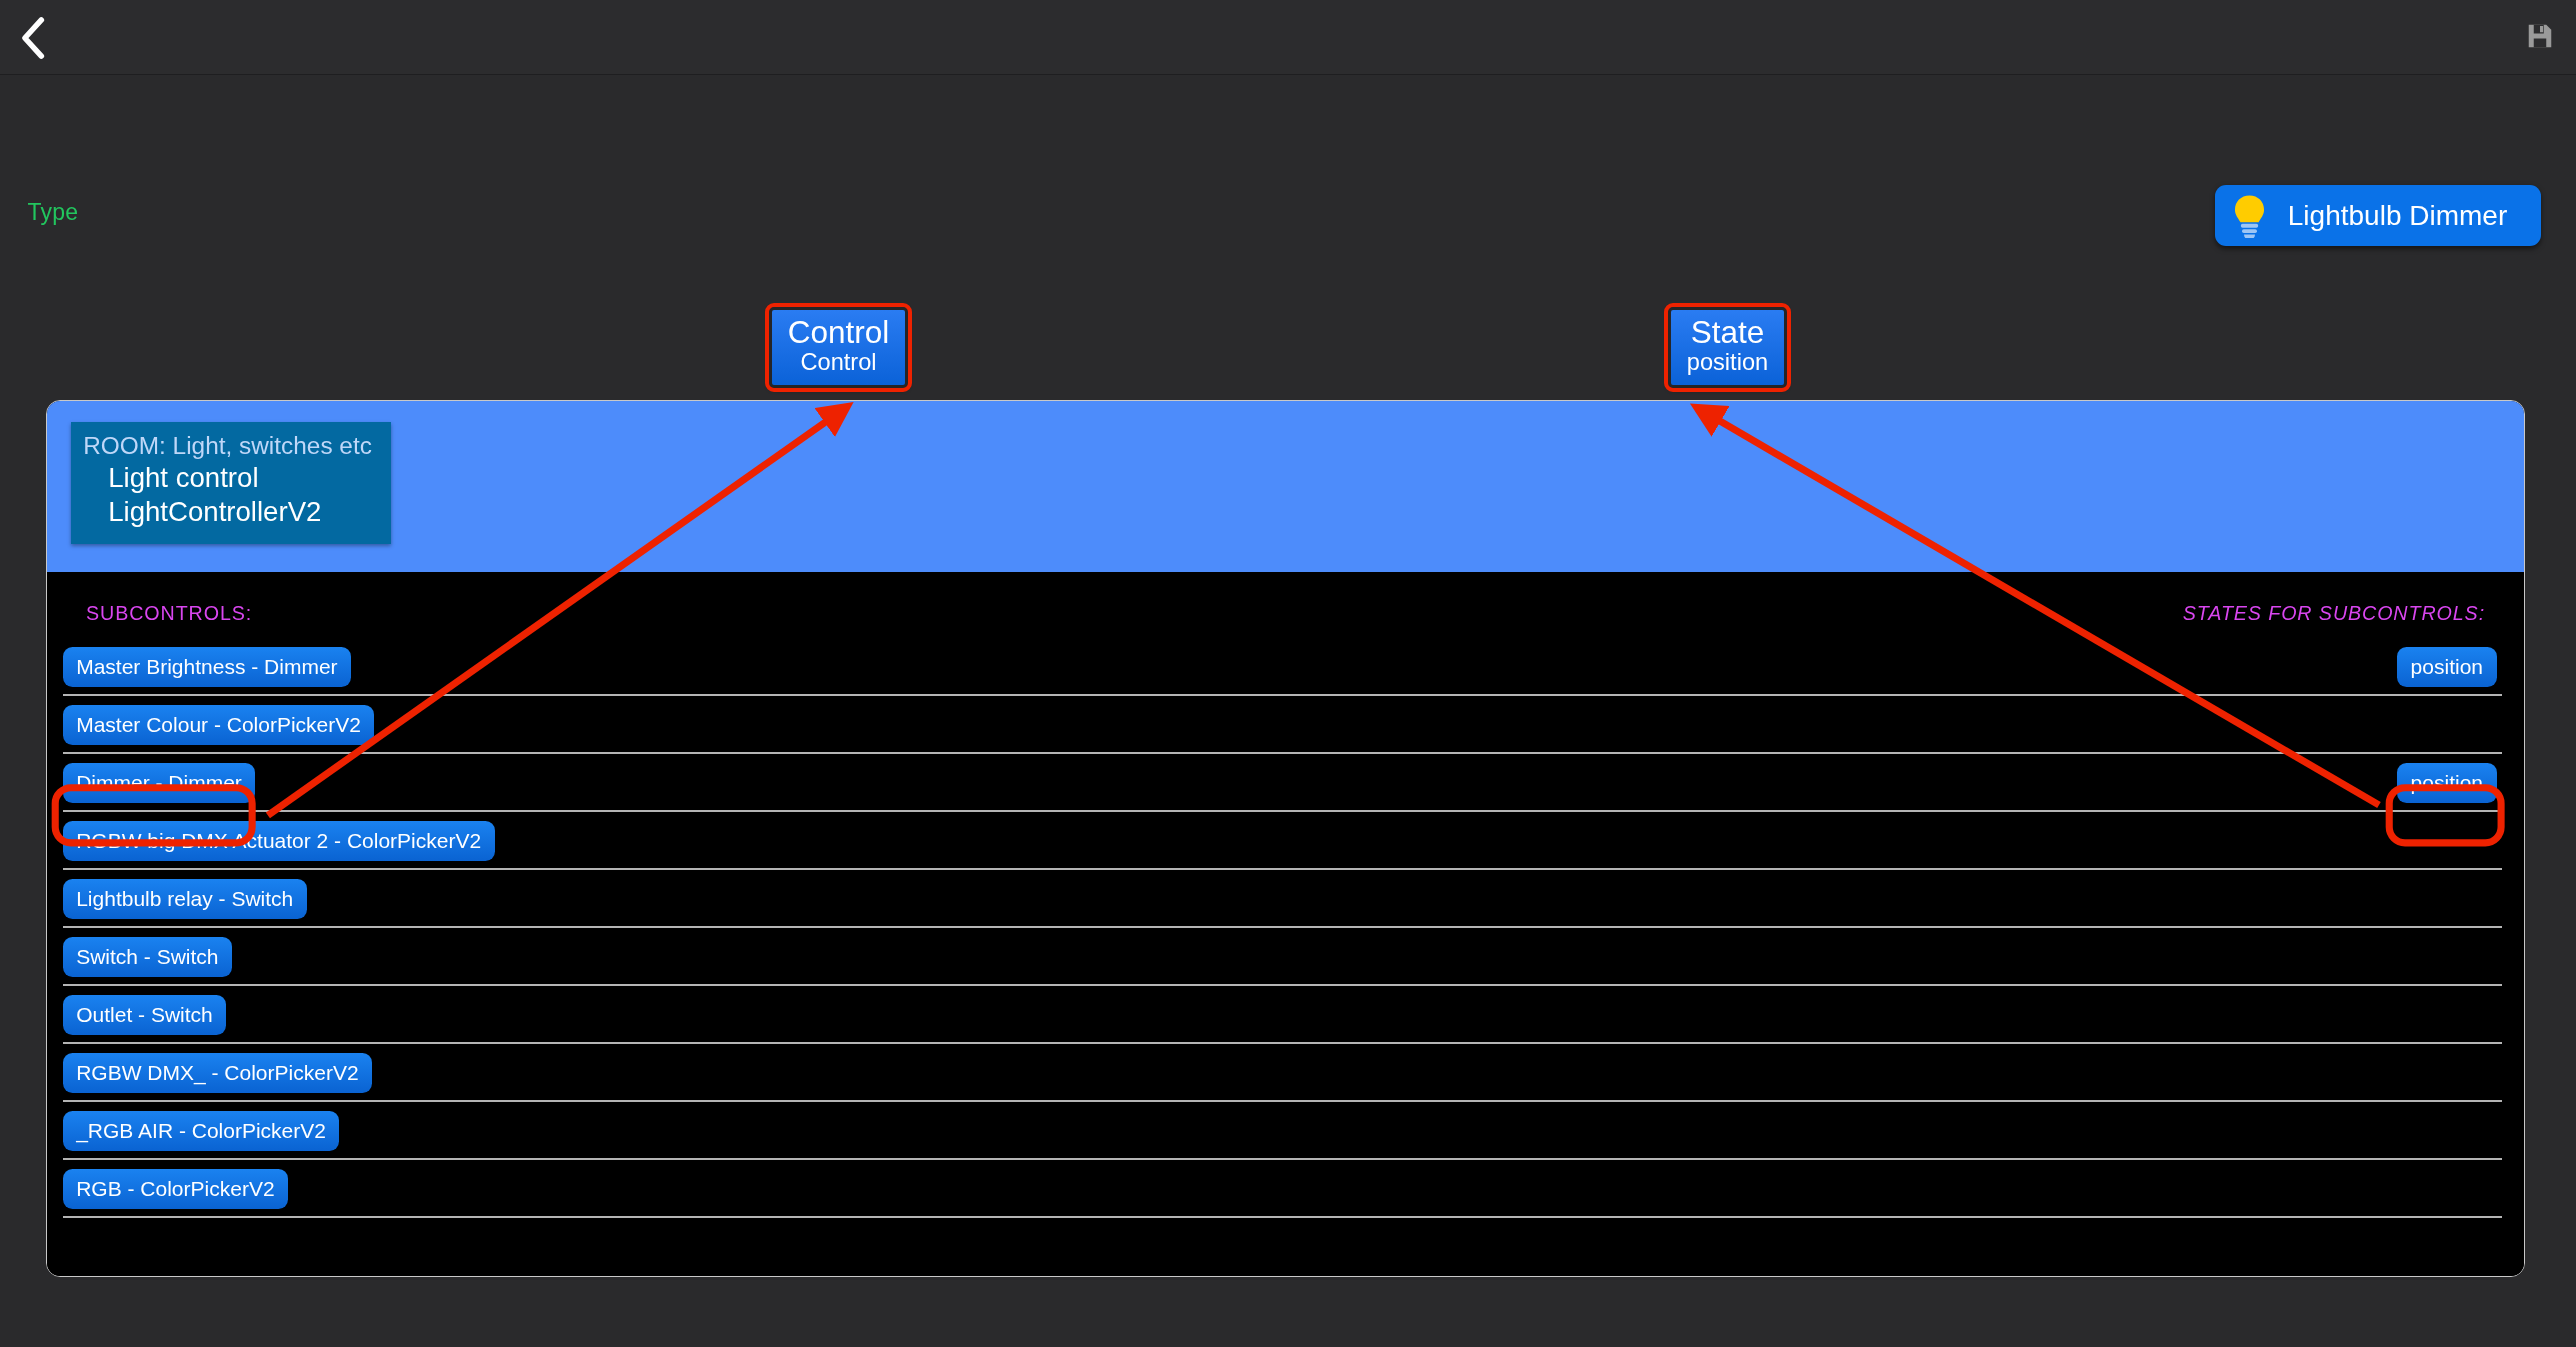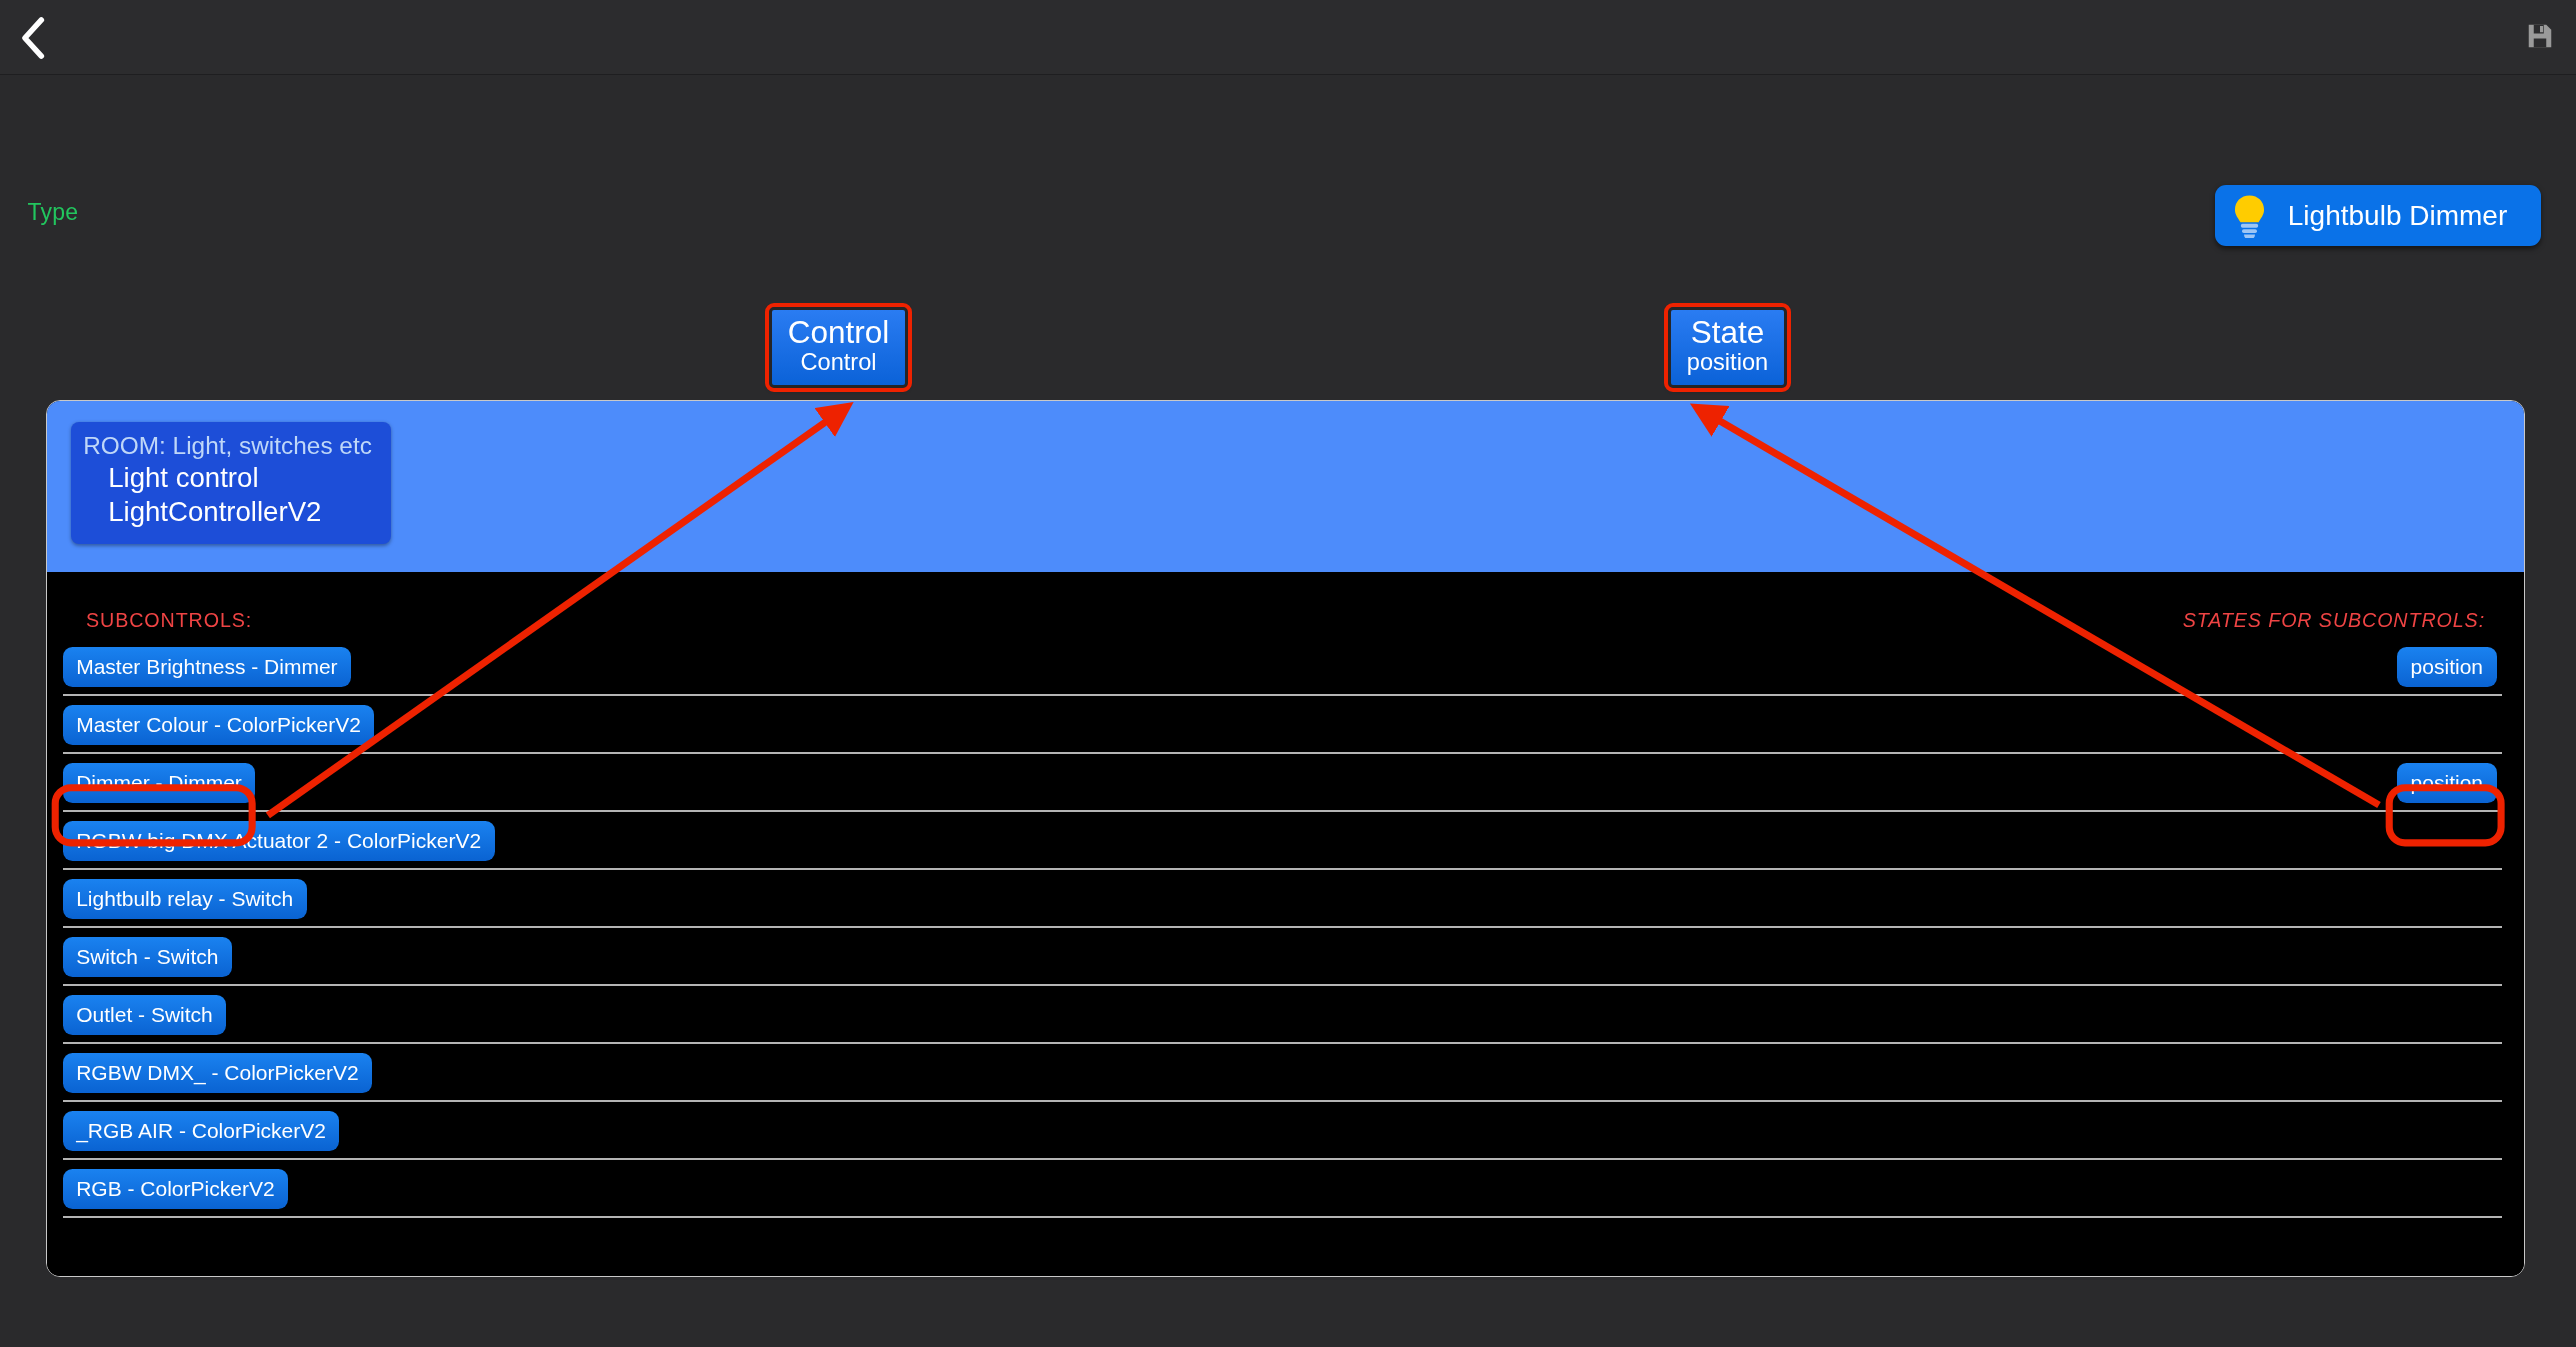--- a/index.html
+++ b/index.html
@@ -84,22 +84,22 @@
   }
   .card-header {
     position: relative;
     height: 171px;
     background: #4d8cfb;
     width: 100%;
   }
   .room-chip {
     position: absolute;
     left: 23.6px; top: 20.5px;
-    background: #1d4ed8;
-    border-radius: 8px;
+    background: #0369a1;
+    border-radius: 0;
     padding: 9.5px 19px 14px 12.6px;
     box-shadow: 0 1.6px 3.9px rgba(0,0,0,.35);
     cursor: pointer;
   }
   .room-line1 {
     font-size: 24.4px;
     color: #bfd7f8;
     line-height: 1.24;
     white-space: nowrap;
   }
@@ -112,23 +112,23 @@
   }
 
   .card-body {
     position: relative;
     background: #000000;
     height: 706px;
   }
 
   .col-head {
     position: absolute;
-    top: 37px;
+    top: 30px;
     font-size: 19.7px;
-    color: #ef4444;
+    color: #d946ef;
     letter-spacing: 0.9px;
   }
   .col-head.left  { left: 39px; }
   .col-head.right { right: 39px; font-style: italic; }
 
   .rows {
     position: absolute;
     left: 0; right: 0; top: 66px;
   }
   .row {

